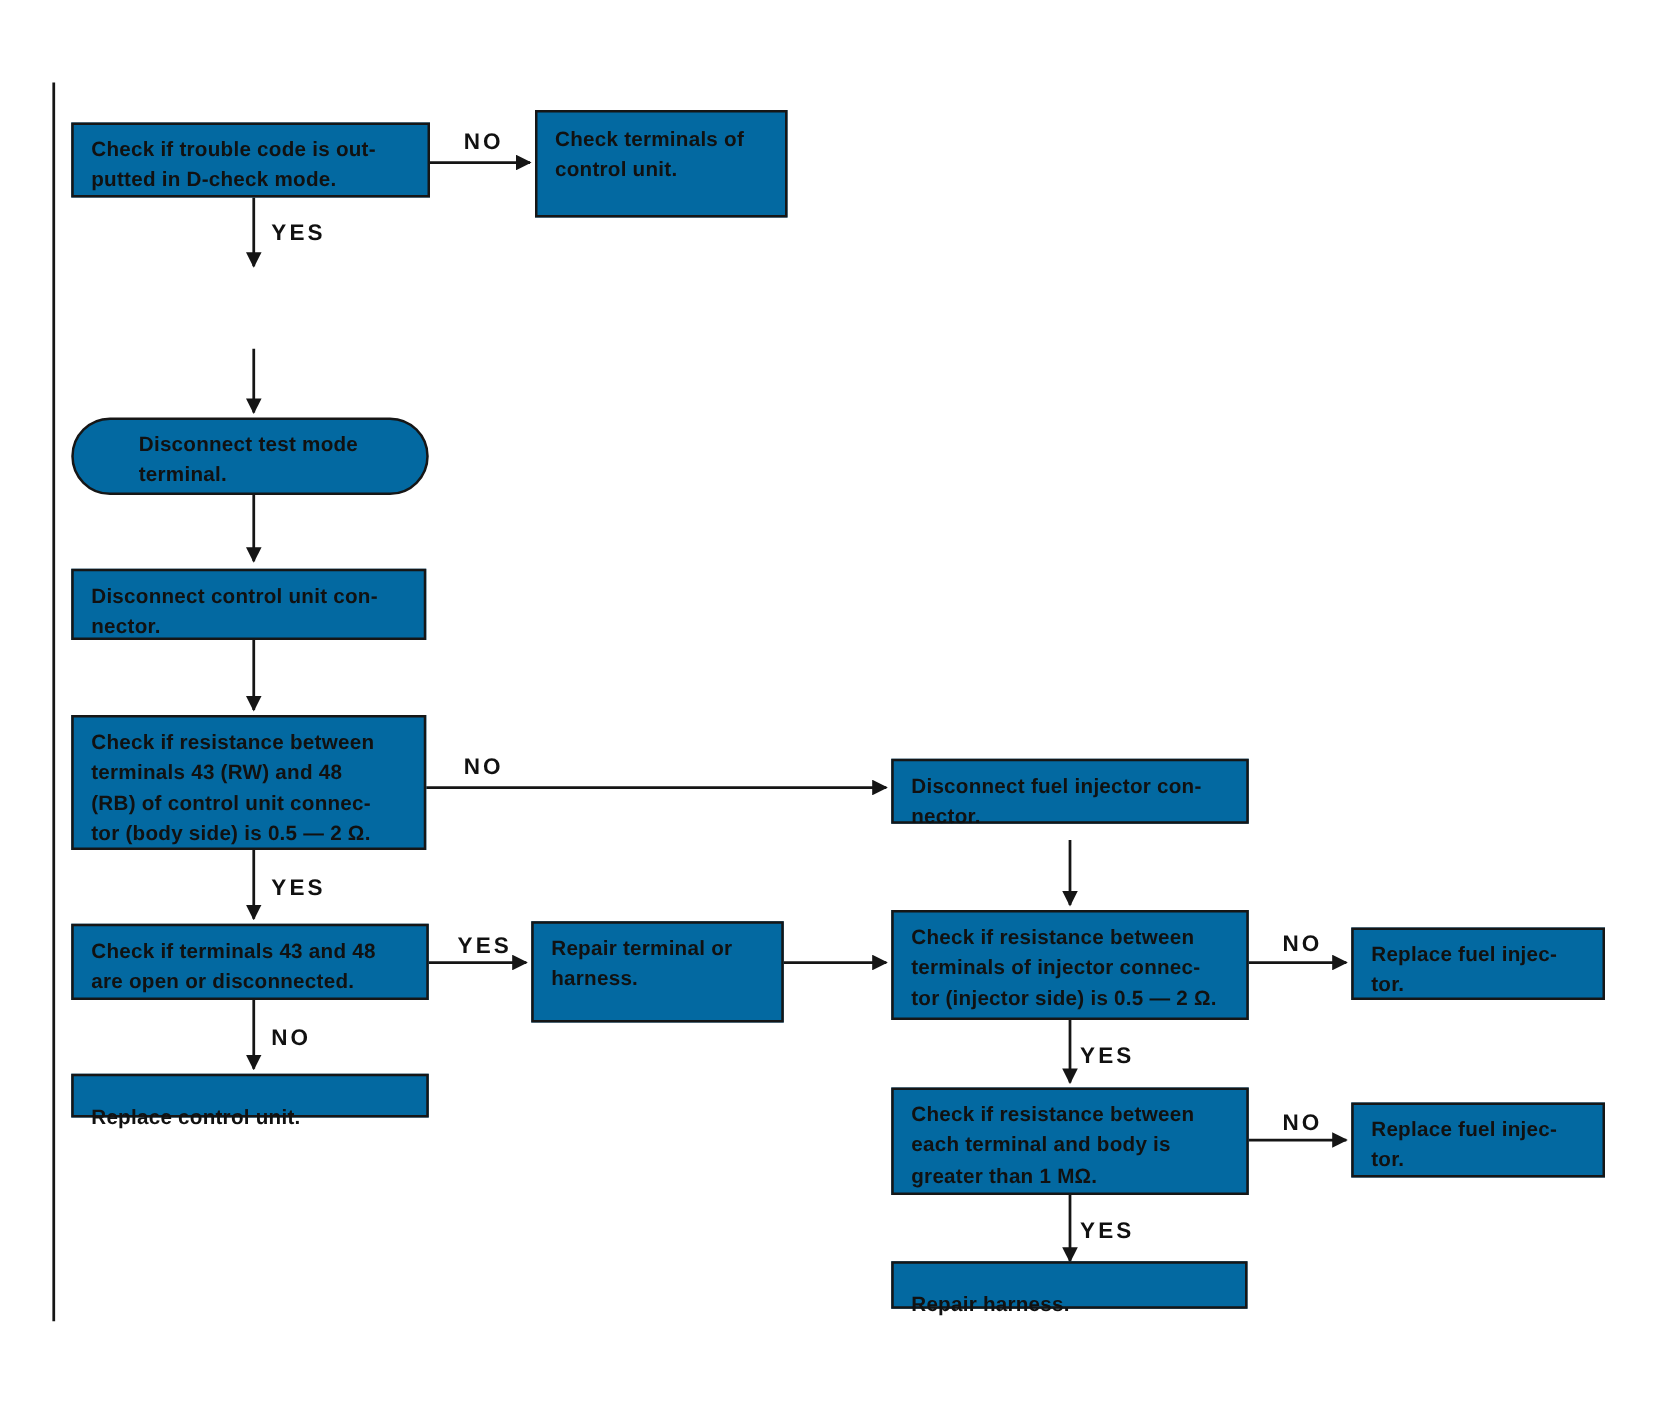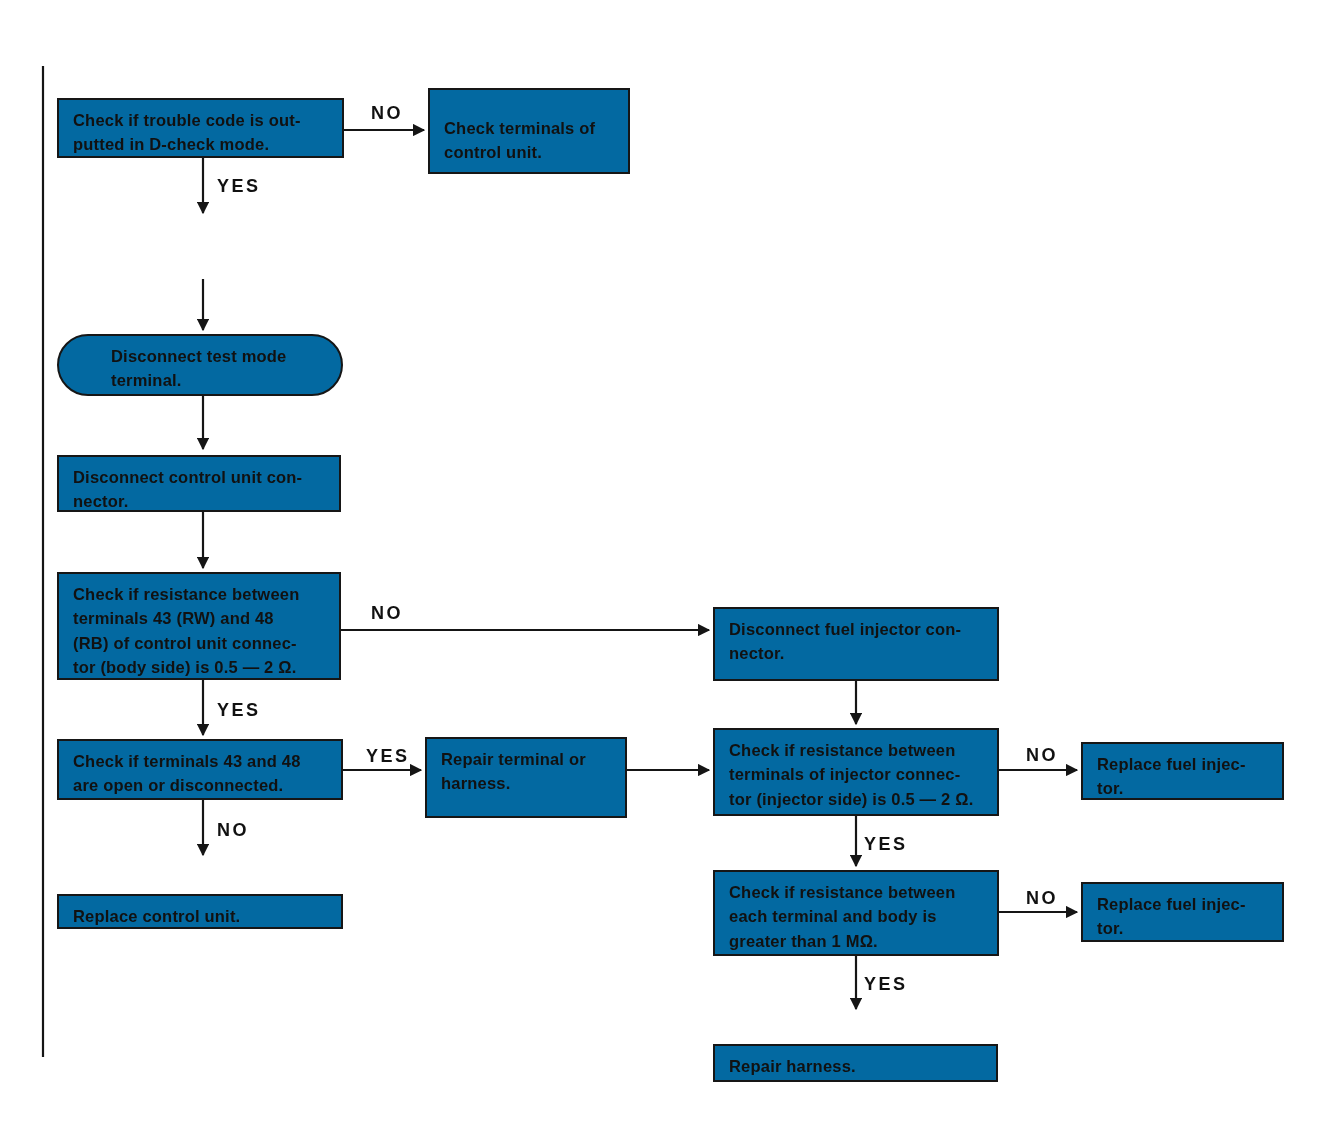--- a/index.html
+++ b/index.html
@@ -36,22 +36,22 @@
     line-height: 1.48;
     letter-spacing: 0.2px;
     white-space: pre-line;
     color: #111111;
     padding: 8px 10px 6px 14px;
   }
   .node.stadium {
     border-radius: 31px;
     padding-left: 44px;
   }
-  .node.tall { padding-top: 26px; }
-  .node.slim { padding-top: 8px; margin-top: 35px; }
+  .node.tall { padding-top: 10px; }
+  .node.slim { padding-top: 21px; }
   .edge-label {
     position: absolute;
     font-size: 18px;
     font-weight: 700;
     letter-spacing: 2.5px;
     color: #111111;
     white-space: nowrap;
   }
 </style>
 </head>
@@ -104,21 +104,21 @@
 tor (body side) is 0.5 — 2 Ω.</div>
 
   <div class="node" style="left:57px; top:739px; width:286px; height:61px;">Check if terminals 43 and 48
 are open or disconnected.</div>
 
   <div class="node" style="left:425px; top:737px; width:202px; height:81px;">Repair terminal or
 harness.</div>
 
   <div class="node slim" style="left:57px; top:859px; width:286px; height:35px;">Replace control unit.</div>
 
-  <div class="node" style="left:713px; top:607px; width:286px; height:74px;">Disconnect fuel injector con-
+  <div class="node" style="left:713px; top:607px; width:286px; height:52px;">Disconnect fuel injector con-
 nector.</div>
 
   <div class="node" style="left:713px; top:728px; width:286px; height:88px;">Check if resistance between
 terminals of injector connec-
 tor (injector side) is 0.5 — 2 Ω.</div>
 
   <div class="node" style="left:1081px; top:742px; width:203px; height:58px;">Replace fuel injec-
 tor.</div>
 
   <div class="node" style="left:713px; top:870px; width:286px; height:86px;">Check if resistance between

